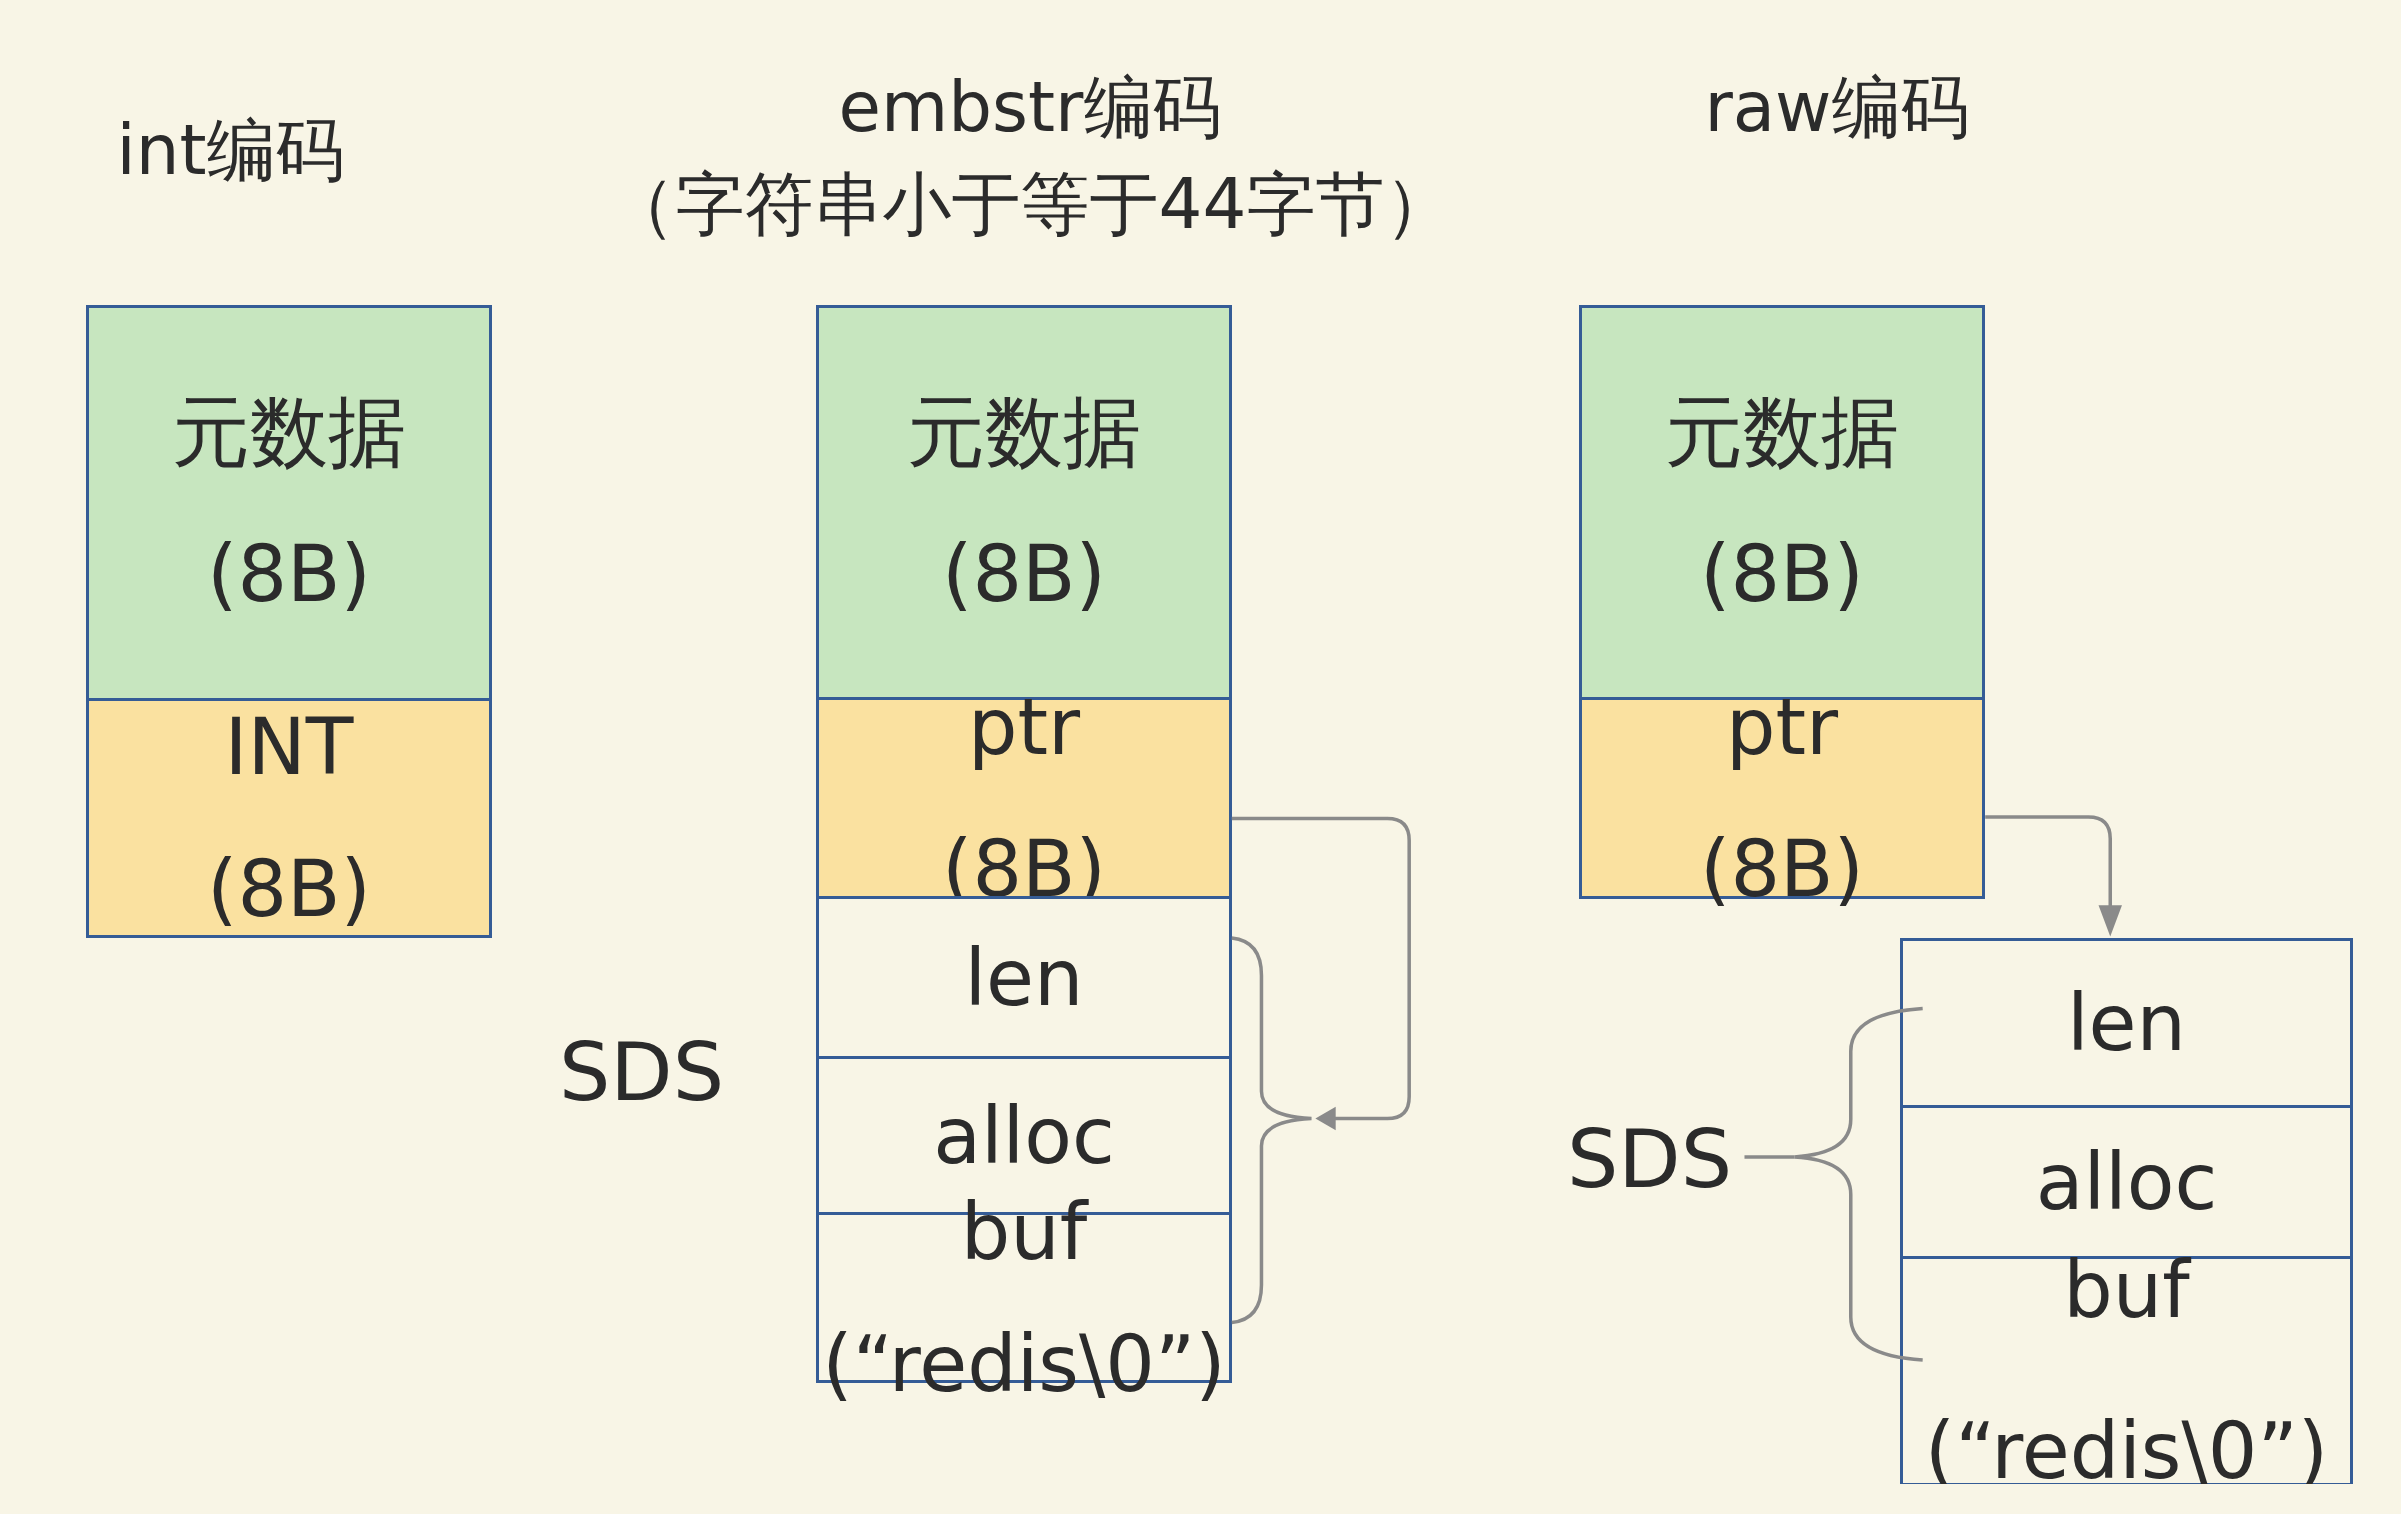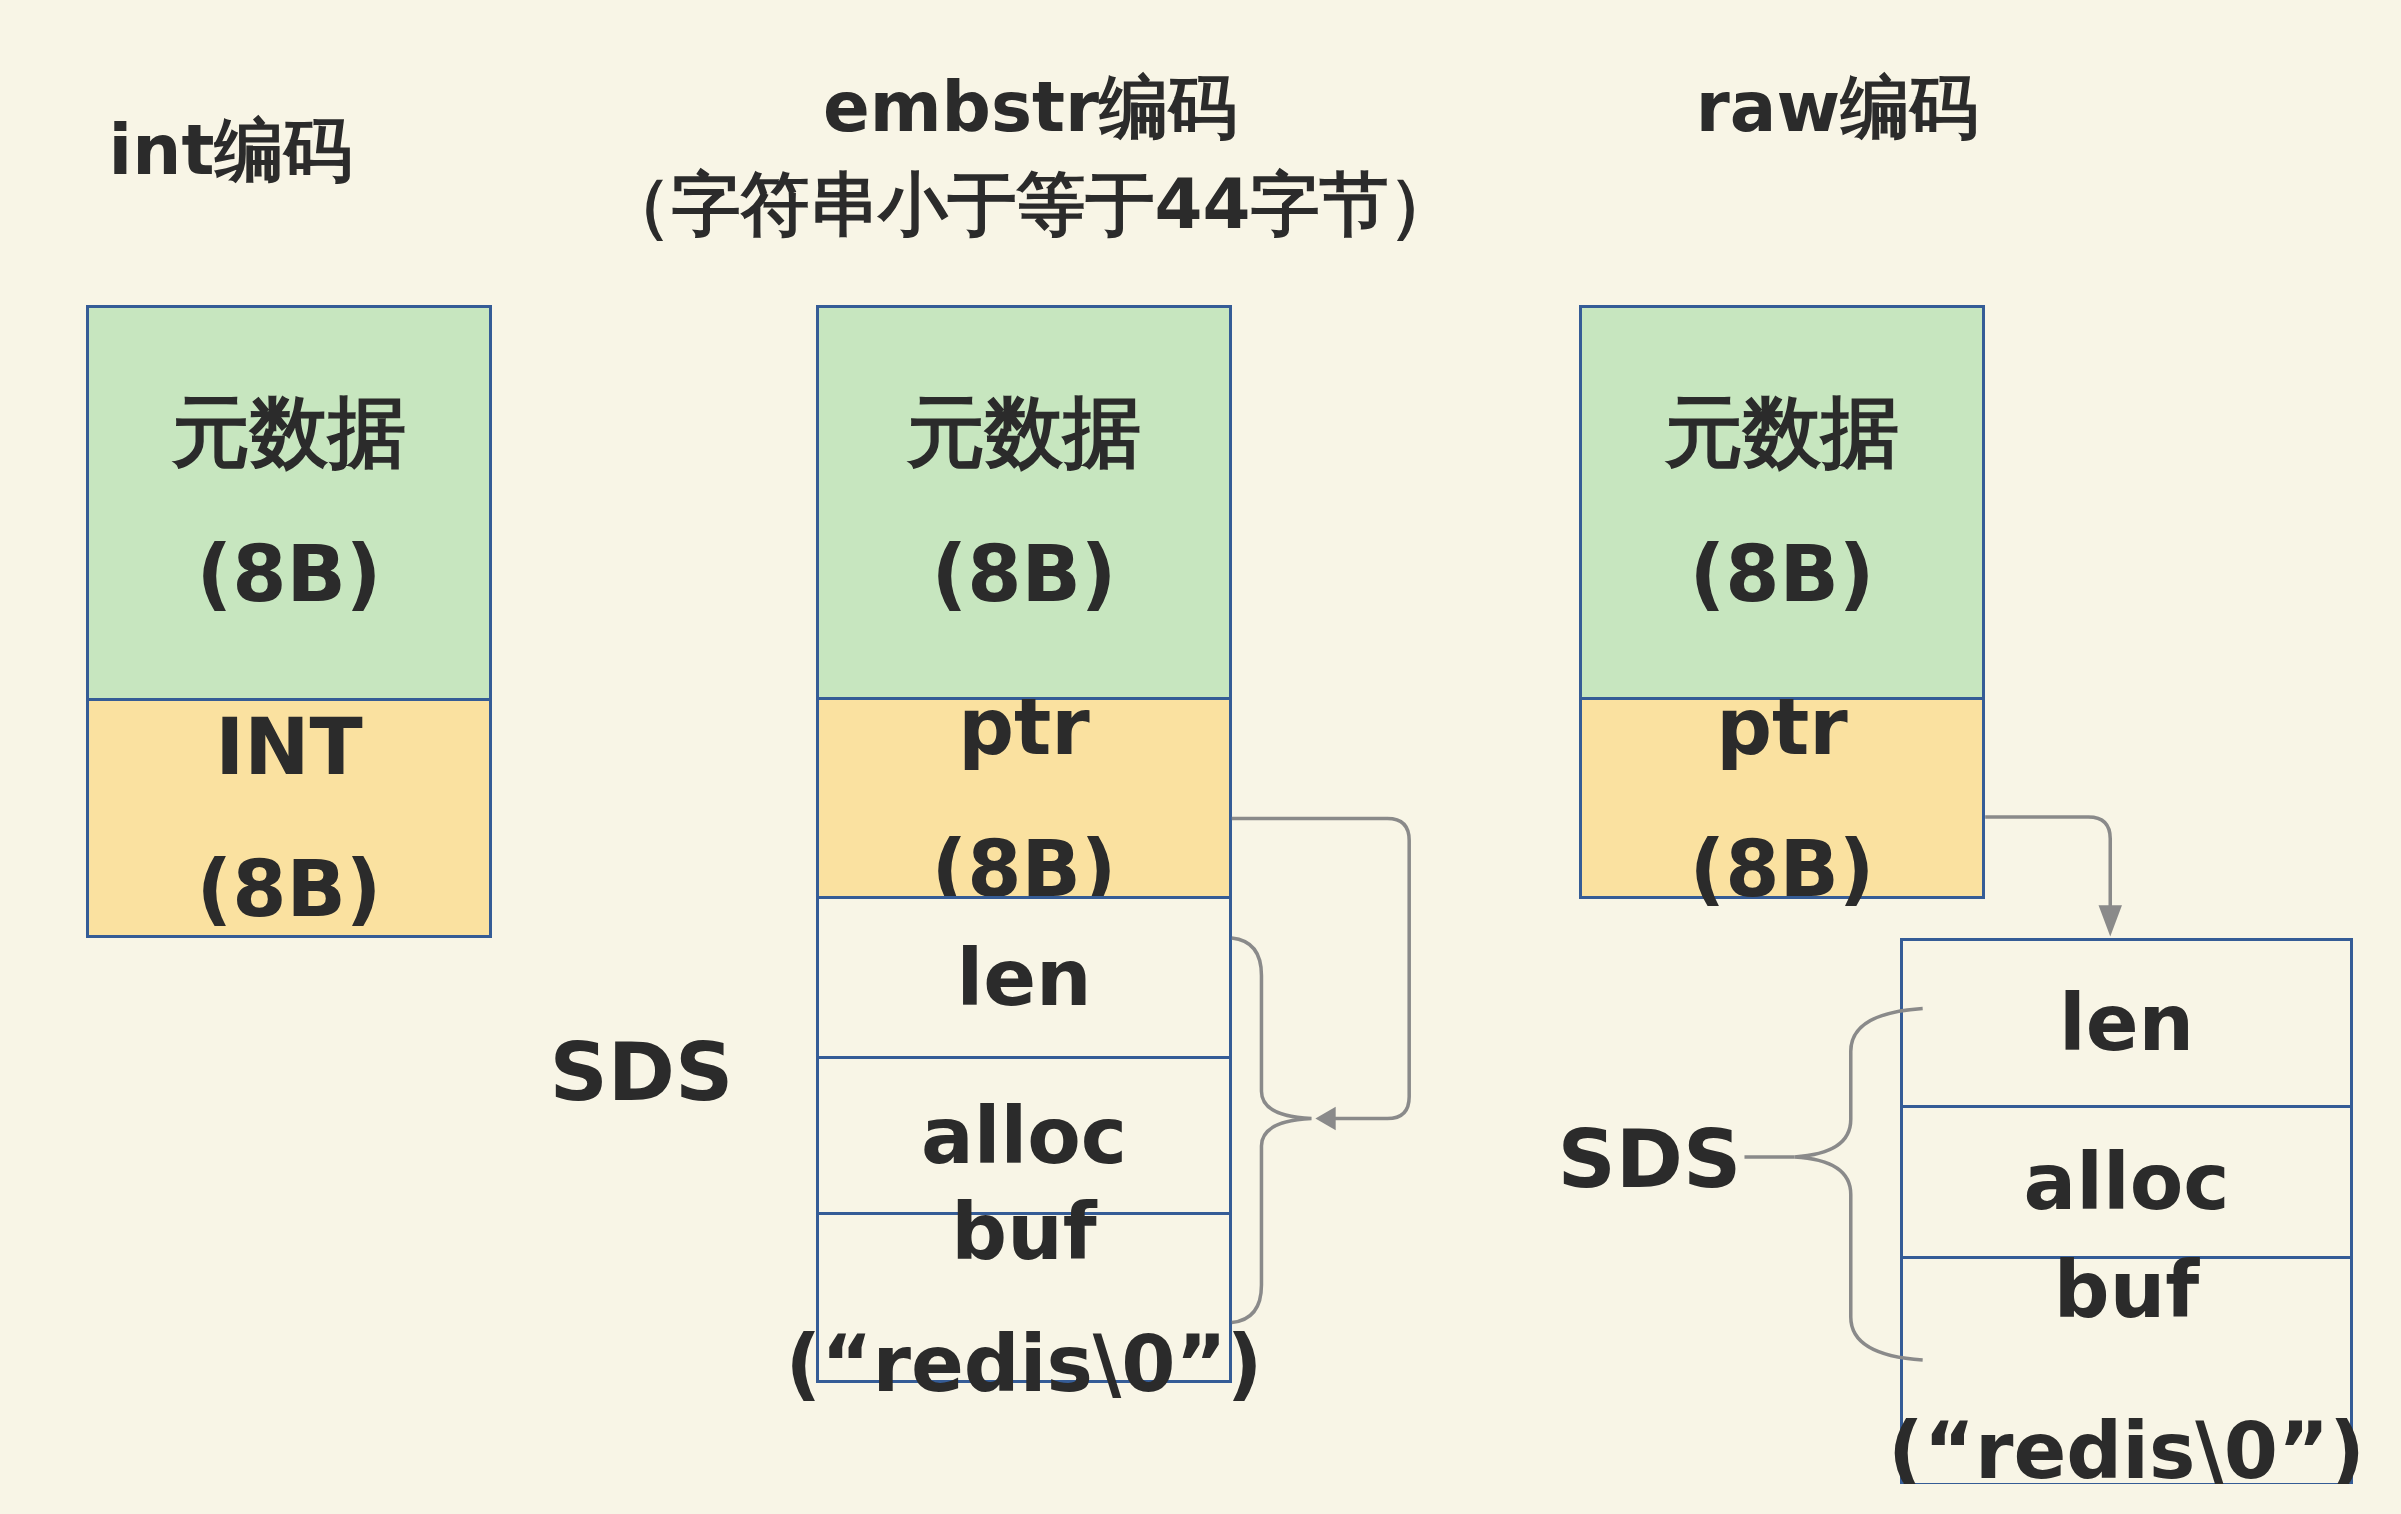--- a/index.html
+++ b/index.html
@@ -6,21 +6,20 @@
     --background:#f8f5e6; --green:#c7e6bf; --yellow:#fae1a0; --cream:#f8f5e6;
     --border:#355c96; --arrow:#8a8a8a; --text:#2b2b2b;
   }
   html,body{margin:0;padding:0;}
   body{background:var(--background);}
   .canvas{
     position:relative; width:2401px; height:1484px; overflow:hidden;
     background:var(--background);
     font-family:"DejaVu Sans","Liberation Sans",sans-serif;
     color:var(--text);
-    font-weight:bold;
   }
   .title{
     position:absolute; text-align:center; font-size:69px; line-height:97px;
     white-space:nowrap; color:var(--text);
   }
   .section{
     position:absolute; box-sizing:border-box; border:3.1px solid var(--border);
     display:flex; flex-direction:column; align-items:center; justify-content:center;
     text-align:center; font-size:78px; line-height:98px; color:var(--text);
     white-space:nowrap;

